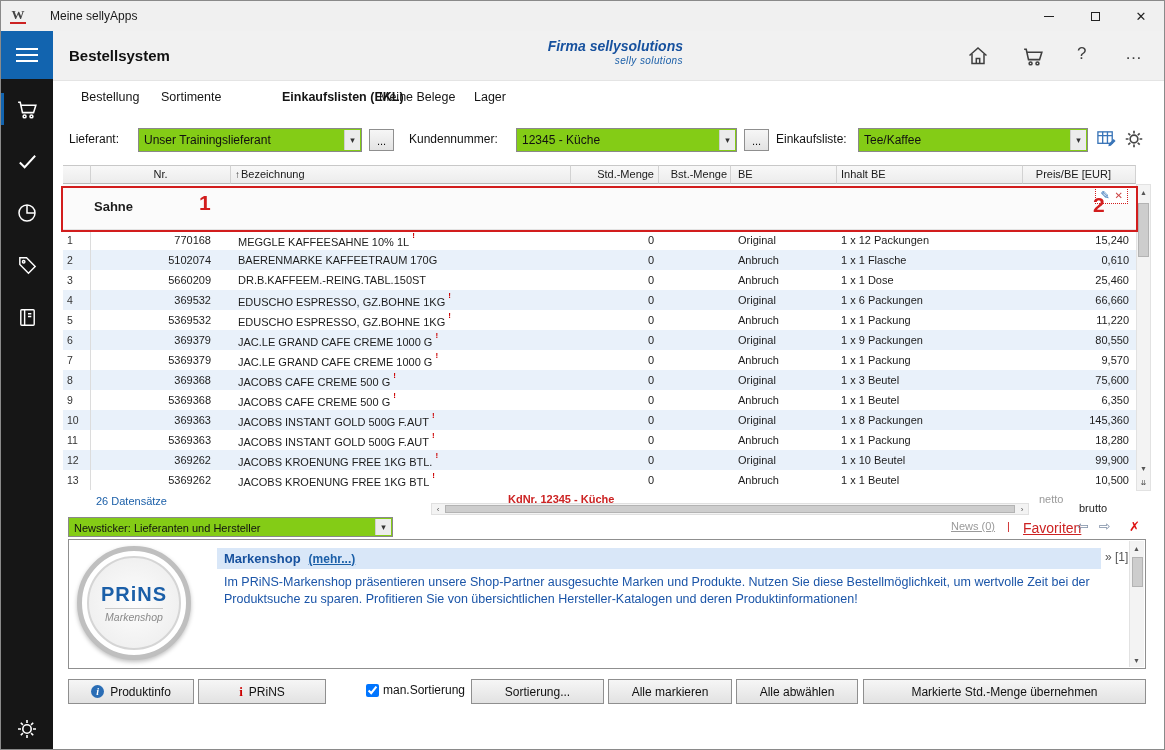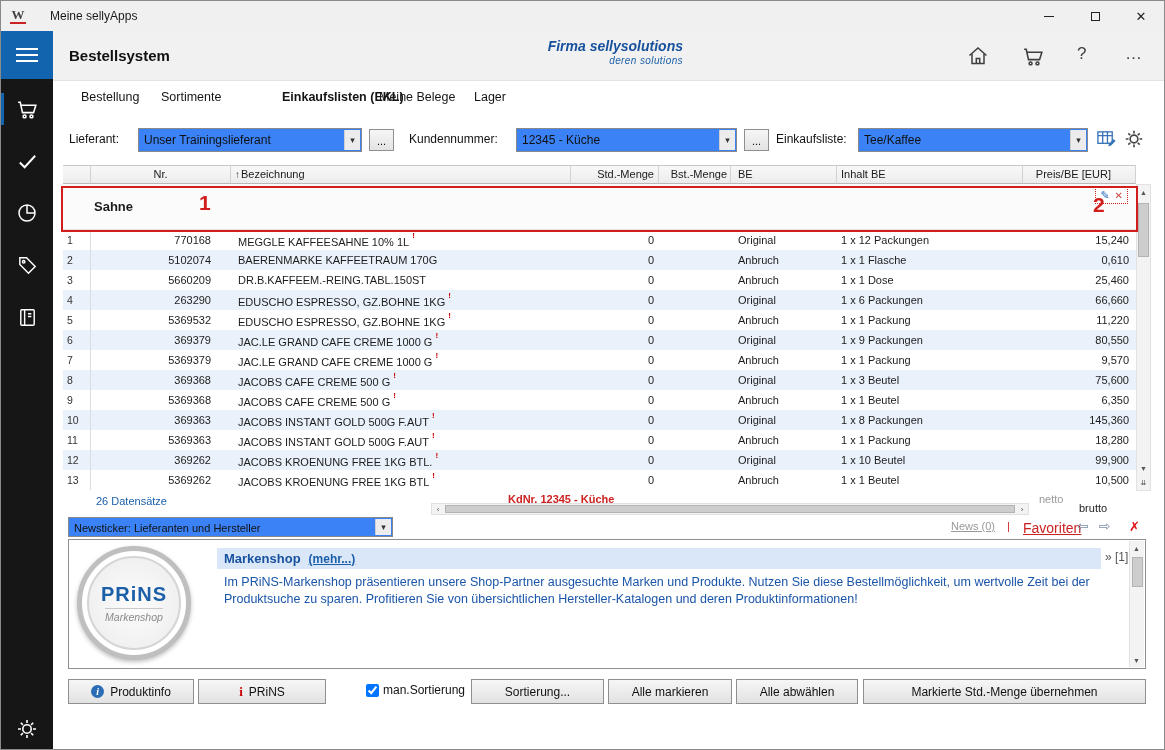--- a/index.html
+++ b/index.html
@@ -38,21 +38,21 @@
   .hi { position:absolute; top:13px; }
 
   
   .tabbar { position:absolute; left:0; top:50px; width:1113px; height:34px; background:#fff; }
   .tab { position:absolute; top:9px; font-size:12.5px; color:#151515; cursor:pointer; white-space:nowrap; }
   .tab.active { font-weight:bold; }
 
   
   .filterbar { position:absolute; left:0; top:84px; width:1113px; height:50px; background:#fff; }
   .flabel { position:absolute; top:17px; font-size:12px; color:#111; white-space:nowrap; }
-  .selectwrap { position:absolute; border:1px solid #898989; background:#3b82f6; height:24px; }
+  .selectwrap { position:absolute; border:1px solid #898989; background:#84cc16; height:24px; }
   .selectwrap select { appearance:none; -webkit-appearance:none; border:0; outline:0; width:100%; height:100%; background:transparent; font:12px "Liberation Sans","DejaVu Sans",sans-serif; padding:0 22px 0 5px; color:#111; }
   .combo-arrow { position:absolute; right:1px; top:1px; bottom:1px; width:16px; background:#ececec; border-left:1px solid #cfcfcf; display:flex; align-items:center; justify-content:center; font-size:9px; color:#333; pointer-events:none; }
   .mini-btn { position:absolute; top:14px; width:25px; height:22px; border:1px solid #8f8f8f; background:linear-gradient(#f6f6f6,#e3e3e3); font-size:11px; display:flex; align-items:flex-end; justify-content:center; padding-bottom:5px; line-height:8px; cursor:pointer; }
   .filter-icon { position:absolute; cursor:pointer; }
 
   
   .thead { position:absolute; left:10px; top:134px; width:1073px; height:19px; display:flex; }
   .hcell { height:19px; line-height:17px; font-size:11px; color:#1a1a1a; background:linear-gradient(#f8f8f8,#ececec); border-top:1px solid #c8c8c8; border-bottom:1px solid #b9b9b9; border-right:1px solid #d2d2d2; overflow:hidden; white-space:nowrap; }
   .gutter { width:28px; }
   .c-nr { width:140px; } .c-bez { width:340px; } .c-std { width:88px; } .c-bst { width:72px; }
@@ -200,21 +200,21 @@
         </svg>
     </div>
   </div>
 
   <div class="main">
 
     <div class="appheader">
       <span class="page-title">Bestellsystem</span>
       <div class="company-block">
         <div class="company-name">Firma sellysolutions</div>
-        <div class="company-sub">deren solutions</div>
+        <div class="company-sub">selly solutions</div>
       </div>
       <div class="header-icons">
         <span class="hi" style="left:913px;">
           <svg viewBox="0 0 24 24" width="24" height="24" fill="none" stroke="#3f3f3f" stroke-width="1.5">
               <path d="M3.5 11.5 12 4l8.5 7.5"></path>
               <path d="M6 10v9.5h12V10"></path>
               <path d="M10.3 19.5v-5h3.4v5"></path>
             </svg>
         </span>
         <span class="hi" style="left:968px;">
@@ -317,21 +317,21 @@
           <div class="cell c-nr">5660209</div>
           <div class="cell c-bez"><span>DR.B.KAFFEEM.-REING.TABL.150ST</span></div>
           <div class="cell c-std">0</div>
           <div class="cell c-bst"></div>
           <div class="cell c-be">Anbruch</div>
           <div class="cell c-inh">1 x 1 Dose</div>
           <div class="cell c-preis">25,460</div>
         </div>
         <div class="trow">
           <div class="cell gutter">4</div>
-          <div class="cell c-nr">263290</div>
+          <div class="cell c-nr">369532</div>
           <div class="cell c-bez"><span>EDUSCHO ESPRESSO, GZ.BOHNE 1KG</span><span class="flag">!</span></div>
           <div class="cell c-std">0</div>
           <div class="cell c-bst"></div>
           <div class="cell c-be">Original</div>
           <div class="cell c-inh">1 x 6 Packungen</div>
           <div class="cell c-preis">66,660</div>
         </div>
         <div class="trow">
           <div class="cell gutter">5</div>
           <div class="cell c-nr">5369532</div>

